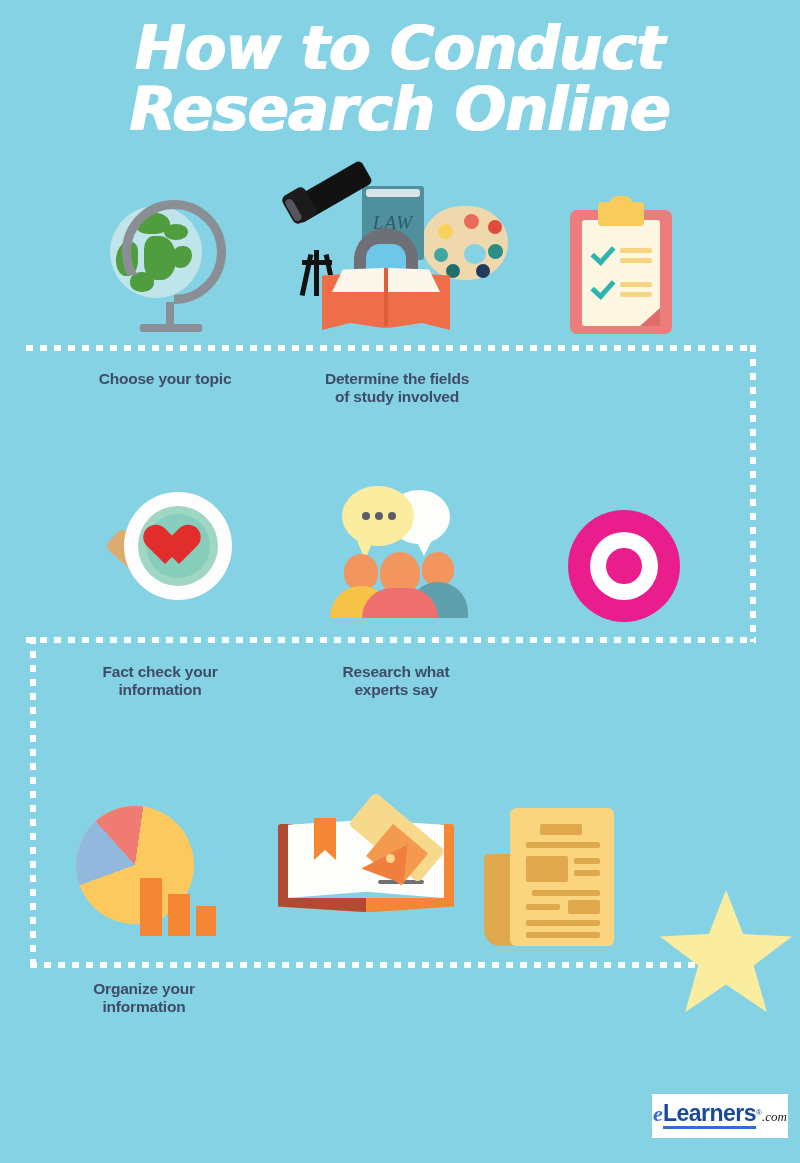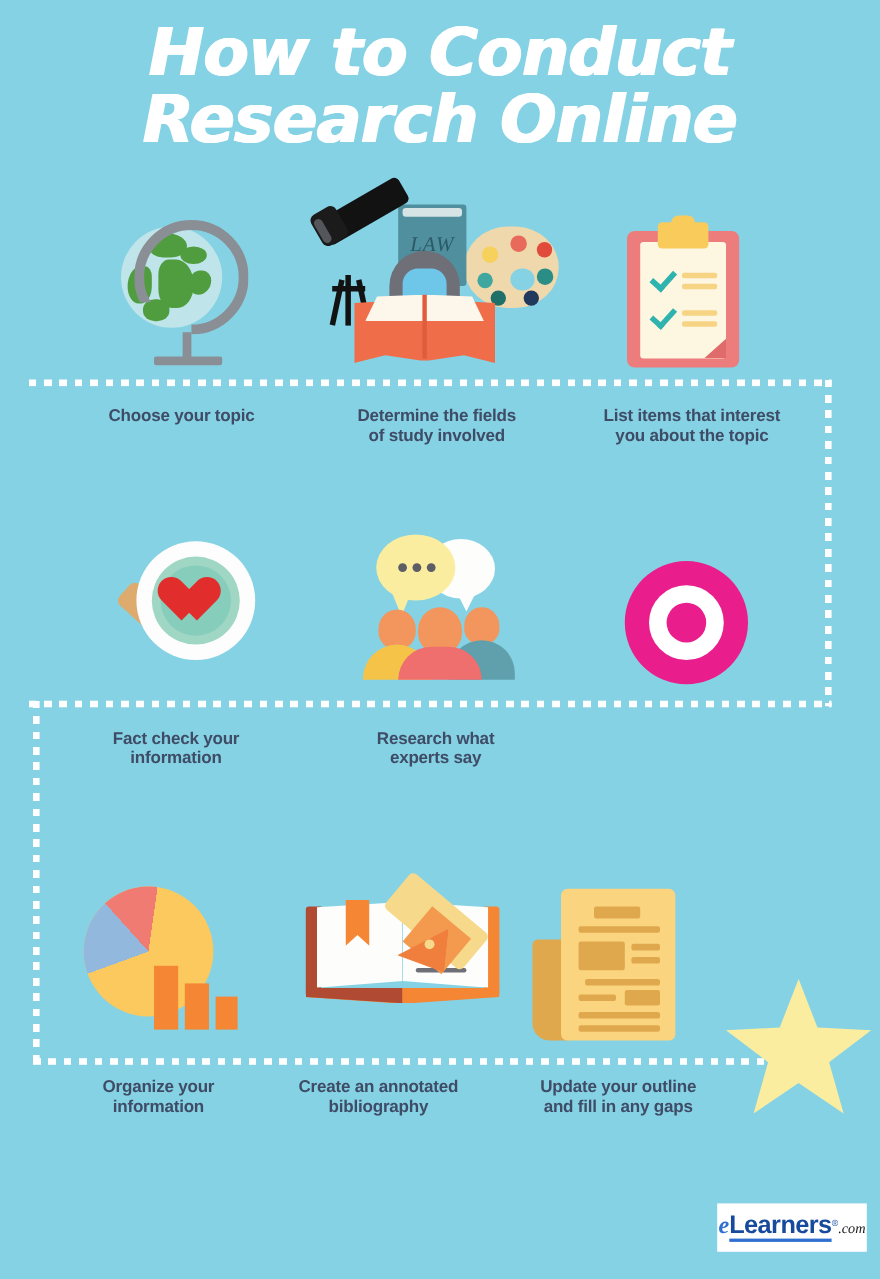--- a/index.html
+++ b/index.html
@@ -246,24 +246,20 @@
     <div class="cb-line" style="left:50px;top:96px;width:32px;"></div>
   </div>
 
   <div class="cap" style="left:294px;top:370px;width:206px;">
     <span>Determine the fields</span><br>
     <span>of study involved</span>
   </div>
   <div class="cap" style="left:62px;top:370px;width:206px;">
     <span>Choose your topic</span>
   </div>
-  <div class="cap" style="left:520px;top:370px;width:218px;">
-    <span>List items that interest</span><br>
-    <span>you about the topic</span>
-  </div>
 
   <div class="icon" style="left:96px;top:492px;width:150px;height:130px;">
     <div class="mg-handle"></div>
     <div class="mg-rim"></div>
     <div class="mg-lens"></div>
     <div class="mg-lens2"></div>
     <div class="heart"></div>
   </div>
 
   <div class="icon" style="left:326px;top:486px;width:150px;height:132px;">
@@ -341,27 +337,19 @@
   </div>
 
   <div class="icon" style="left:660px;top:890px;width:132px;height:126px;">
     <div class="star"></div>
   </div>
 
   <div class="cap" style="left:44px;top:980px;width:200px;">
     <span>Organize your</span><br>
     <span>information</span>
   </div>
-  <div class="cap" style="left:246px;top:980px;width:196px;">
-    <span>Create an annotated</span><br>
-    <span>bibliography</span>
-  </div>
-  <div class="cap" style="left:462px;top:980px;width:200px;">
-    <span>Update your outline</span><br>
-    <span>and fill in any gaps</span>
-  </div>
 
   <div class="logo-box"></div>
   <div class="logo-txt">
     <span class="logo-e">e</span><span class="logo-l">Learners</span><span class="logo-r">®</span><span class="logo-c">.com</span>
   </div>
 
 </div>
 
 </body></html>

